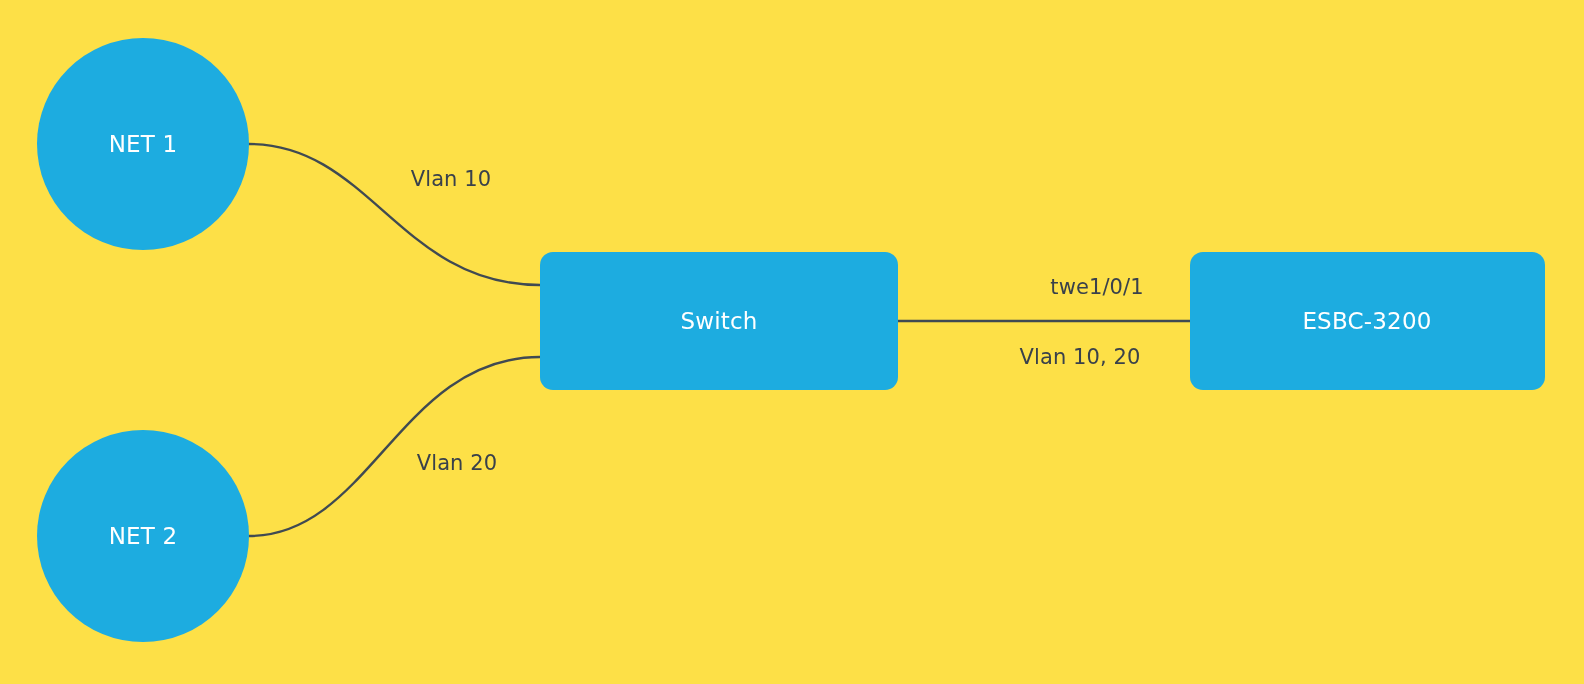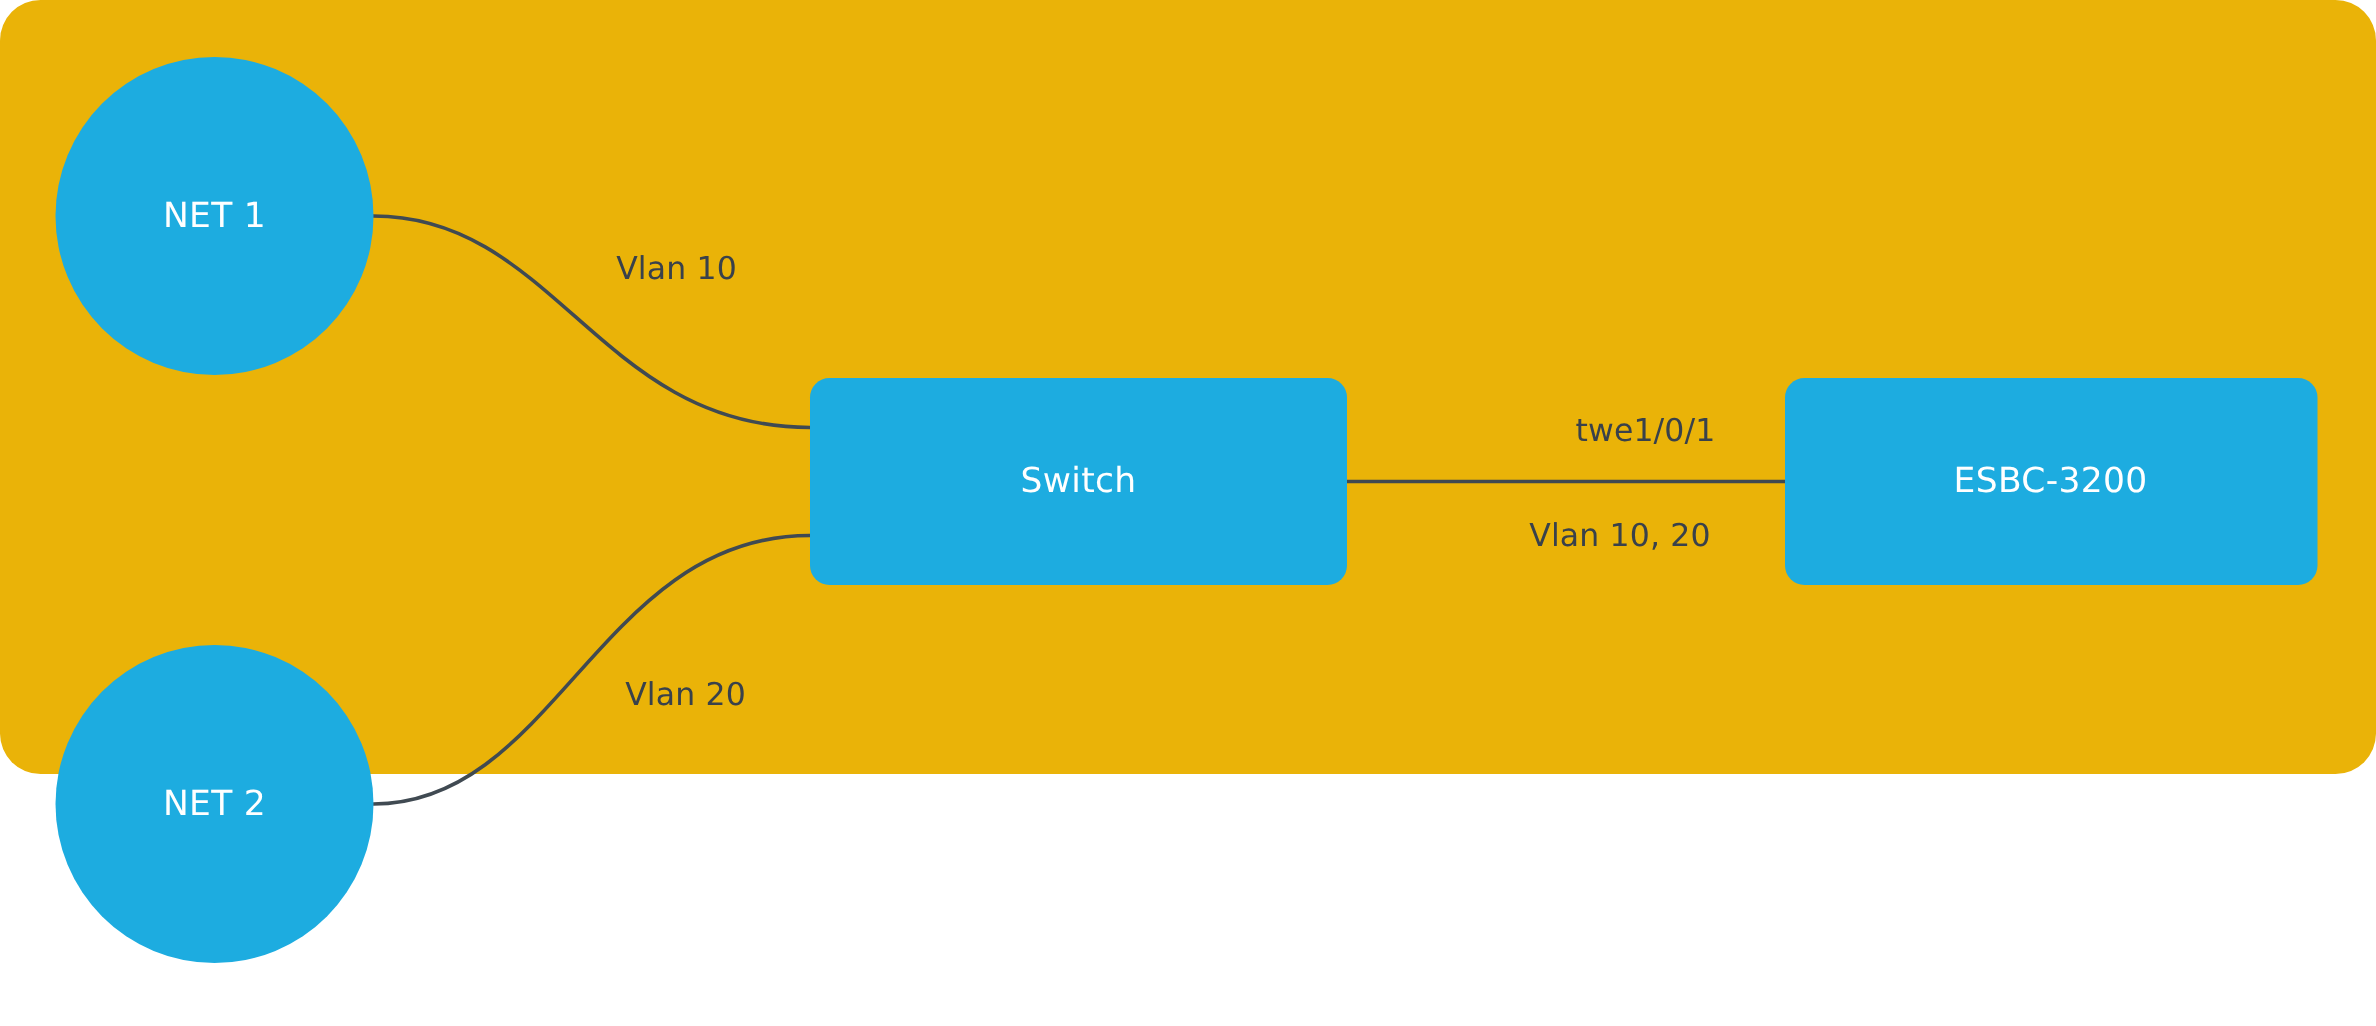--- a/index.html
+++ b/index.html
@@ -10,23 +10,22 @@
   }
   body {
     width: 1584px;
     height: 684px;
     overflow: hidden;
     font-family: "DejaVu Sans", "Liberation Sans", sans-serif;
   }
   #diagram-canvas {
     position: relative;
     width: 1584px;
-    height: 516px;
-    background: #eab308;
-    border-radius: 27px;
+    height: 684px;
+    background: #fde047;
   }
   #diagram-svg {
     position: absolute;
     top: 0;
     left: 0;
     width: 1584px;
     height: 684px;
     display: block;
   }
   .node-shape {

